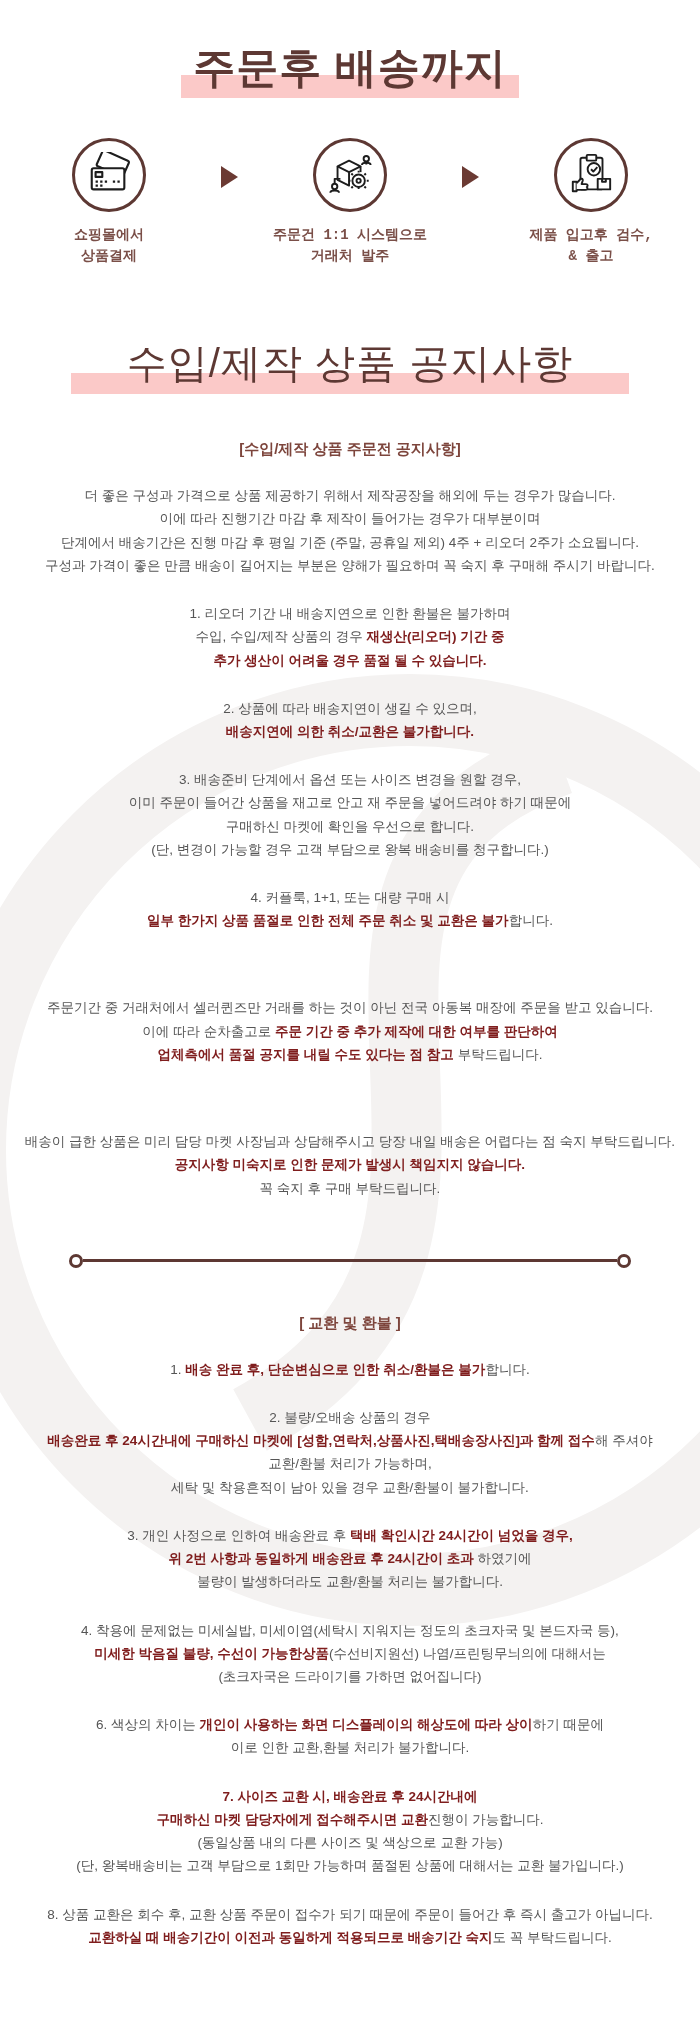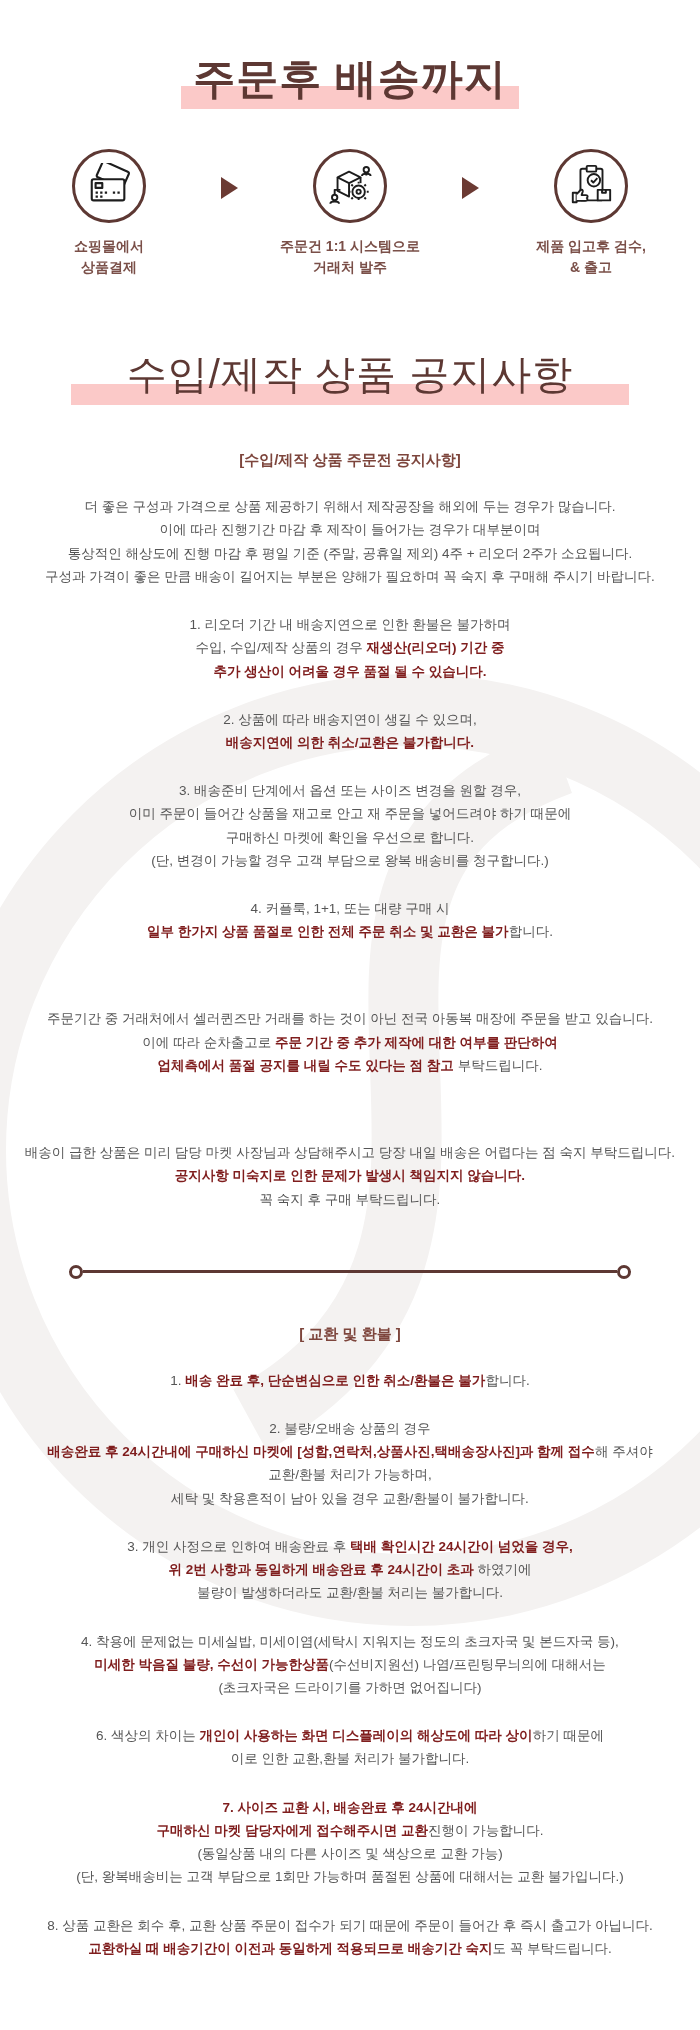--- a/index.html
+++ b/index.html
@@ -2,27 +2,27 @@
 <html lang="ko"><head>
 <meta charset="utf-8">
 <style>
   html,body { margin:0; padding:0; background:#ffffff; }
   body { font-family:"Liberation Sans","DejaVu Sans",sans-serif; color:#555555; }
   .page { position:relative; width:700px; min-height:2030px; margin:0 auto; background:#ffffff; overflow:hidden; }
   .watermark { position:absolute; top:0; left:0; z-index:0; pointer-events:none; }
   .content { position:relative; z-index:1; padding:44px 20px 70px; box-sizing:border-box; }
 
   
-  .main-title { text-align:center; margin:12px; font-size:42px; line-height:1.1; font-weight:900; color:#5d3833; letter-spacing:1px;text-decoration:underline; }
+  .main-title { text-align:center; margin:1px; font-size:42px; line-height:1.1; font-weight:900; color:#5d3833; letter-spacing:1px;text-decoration:underline; }
   .main-title .hl { display:inline-block; padding:0 12px 7px; background:linear-gradient(180deg, rgba(0,0,0,0) 57%, #fbc9c8 57%); }
   .sub-title { text-align:center; margin:74px 0 0; font-size:40px; line-height:1.1; font-weight:400; color:#5d3833; letter-spacing:1px; }
   .sub-title .hl { display:inline-block; padding:0 56px 9px; background:linear-gradient(180deg, rgba(0,0,0,0) 60%, #fbc9c8 60%); }
 
   
-  .process { display:flex; justify-content:center; align-items:flex-start; gap:24px; margin-top:40px; }
+  .process { display:flex; justify-content:center; align-items:flex-start; gap:24px; margin-top:40px;font-family:Liberation Mono, monospace; }
   .step { display:flex; flex-direction:column; align-items:center; width:176px; }
   .step-circle { width:74px; height:74px; border:3px solid #5d3833; border-radius:50%; background:#fff;
                  display:flex; align-items:center; justify-content:center; box-sizing:border-box; }
   .step-label { margin-top:13px; text-align:center; font-size:14px; font-weight:700; color:#7a4f48;
                 line-height:1.5; white-space:pre-line; }
   .proc-arrow { margin-top:28px; width:0; height:0; border-top:11px solid transparent;
                 border-bottom:11px solid transparent; border-left:17px solid #6b3a33; }
 
   
   .notice-section { margin-top:46px; }
@@ -124,21 +124,21 @@
     </div>
 
     <h2 class="sub-title"><span class="hl">수입/제작 상품 공지사항</span></h2>
 
     <div>
         <section class="notice-section">
           <p class="section-header">[수입/제작 상품 주문전 공지사항]</p>
           <p class="notice-block">
             <span class="line"><span class="seg">더 좋은 구성과 가격으로 상품 제공하기 위해서 제작공장을 해외에 두는 경우가 많습니다.</span></span>
             <span class="line"><span class="seg">이에 따라 진행기간 마감 후 제작이 들어가는 경우가 대부분이며</span></span>
-            <span class="line"><span class="seg">통상적인 해상도에 진행 마감 후 평일 기준 (주말, 공휴일 제외) 4주 + 리오더 2주가 소요됩니다.</span></span>
+            <span class="line"><span class="seg">단계에서 배송기간은 진행 마감 후 평일 기준 (주말, 공휴일 제외) 4주 + 리오더 2주가 소요됩니다.</span></span>
             <span class="line"><span class="seg">구성과 가격이 좋은 만큼 배송이 길어지는 부분은 양해가 필요하며 꼭 숙지 후 구매해 주시기 바랍니다.</span></span>
           </p>
           <p class="notice-block">
             <span class="line"><span class="seg">1. 리오더 기간 내 배송지연으로 인한 환불은 불가하며</span></span>
             <span class="line"><span class="seg">수입, 수입/제작 상품의 경우 </span><span class="seg red">재생산(리오더) 기간 중</span></span>
             <span class="line"><span class="seg red">추가 생산이 어려울 경우 품절 될 수 있습니다.</span></span>
           </p>
           <p class="notice-block">
             <span class="line"><span class="seg">2. 상품에 따라 배송지연이 생길 수 있으며,</span></span>
             <span class="line"><span class="seg red">배송지연에 의한 취소/교환은 불가합니다.</span></span>

